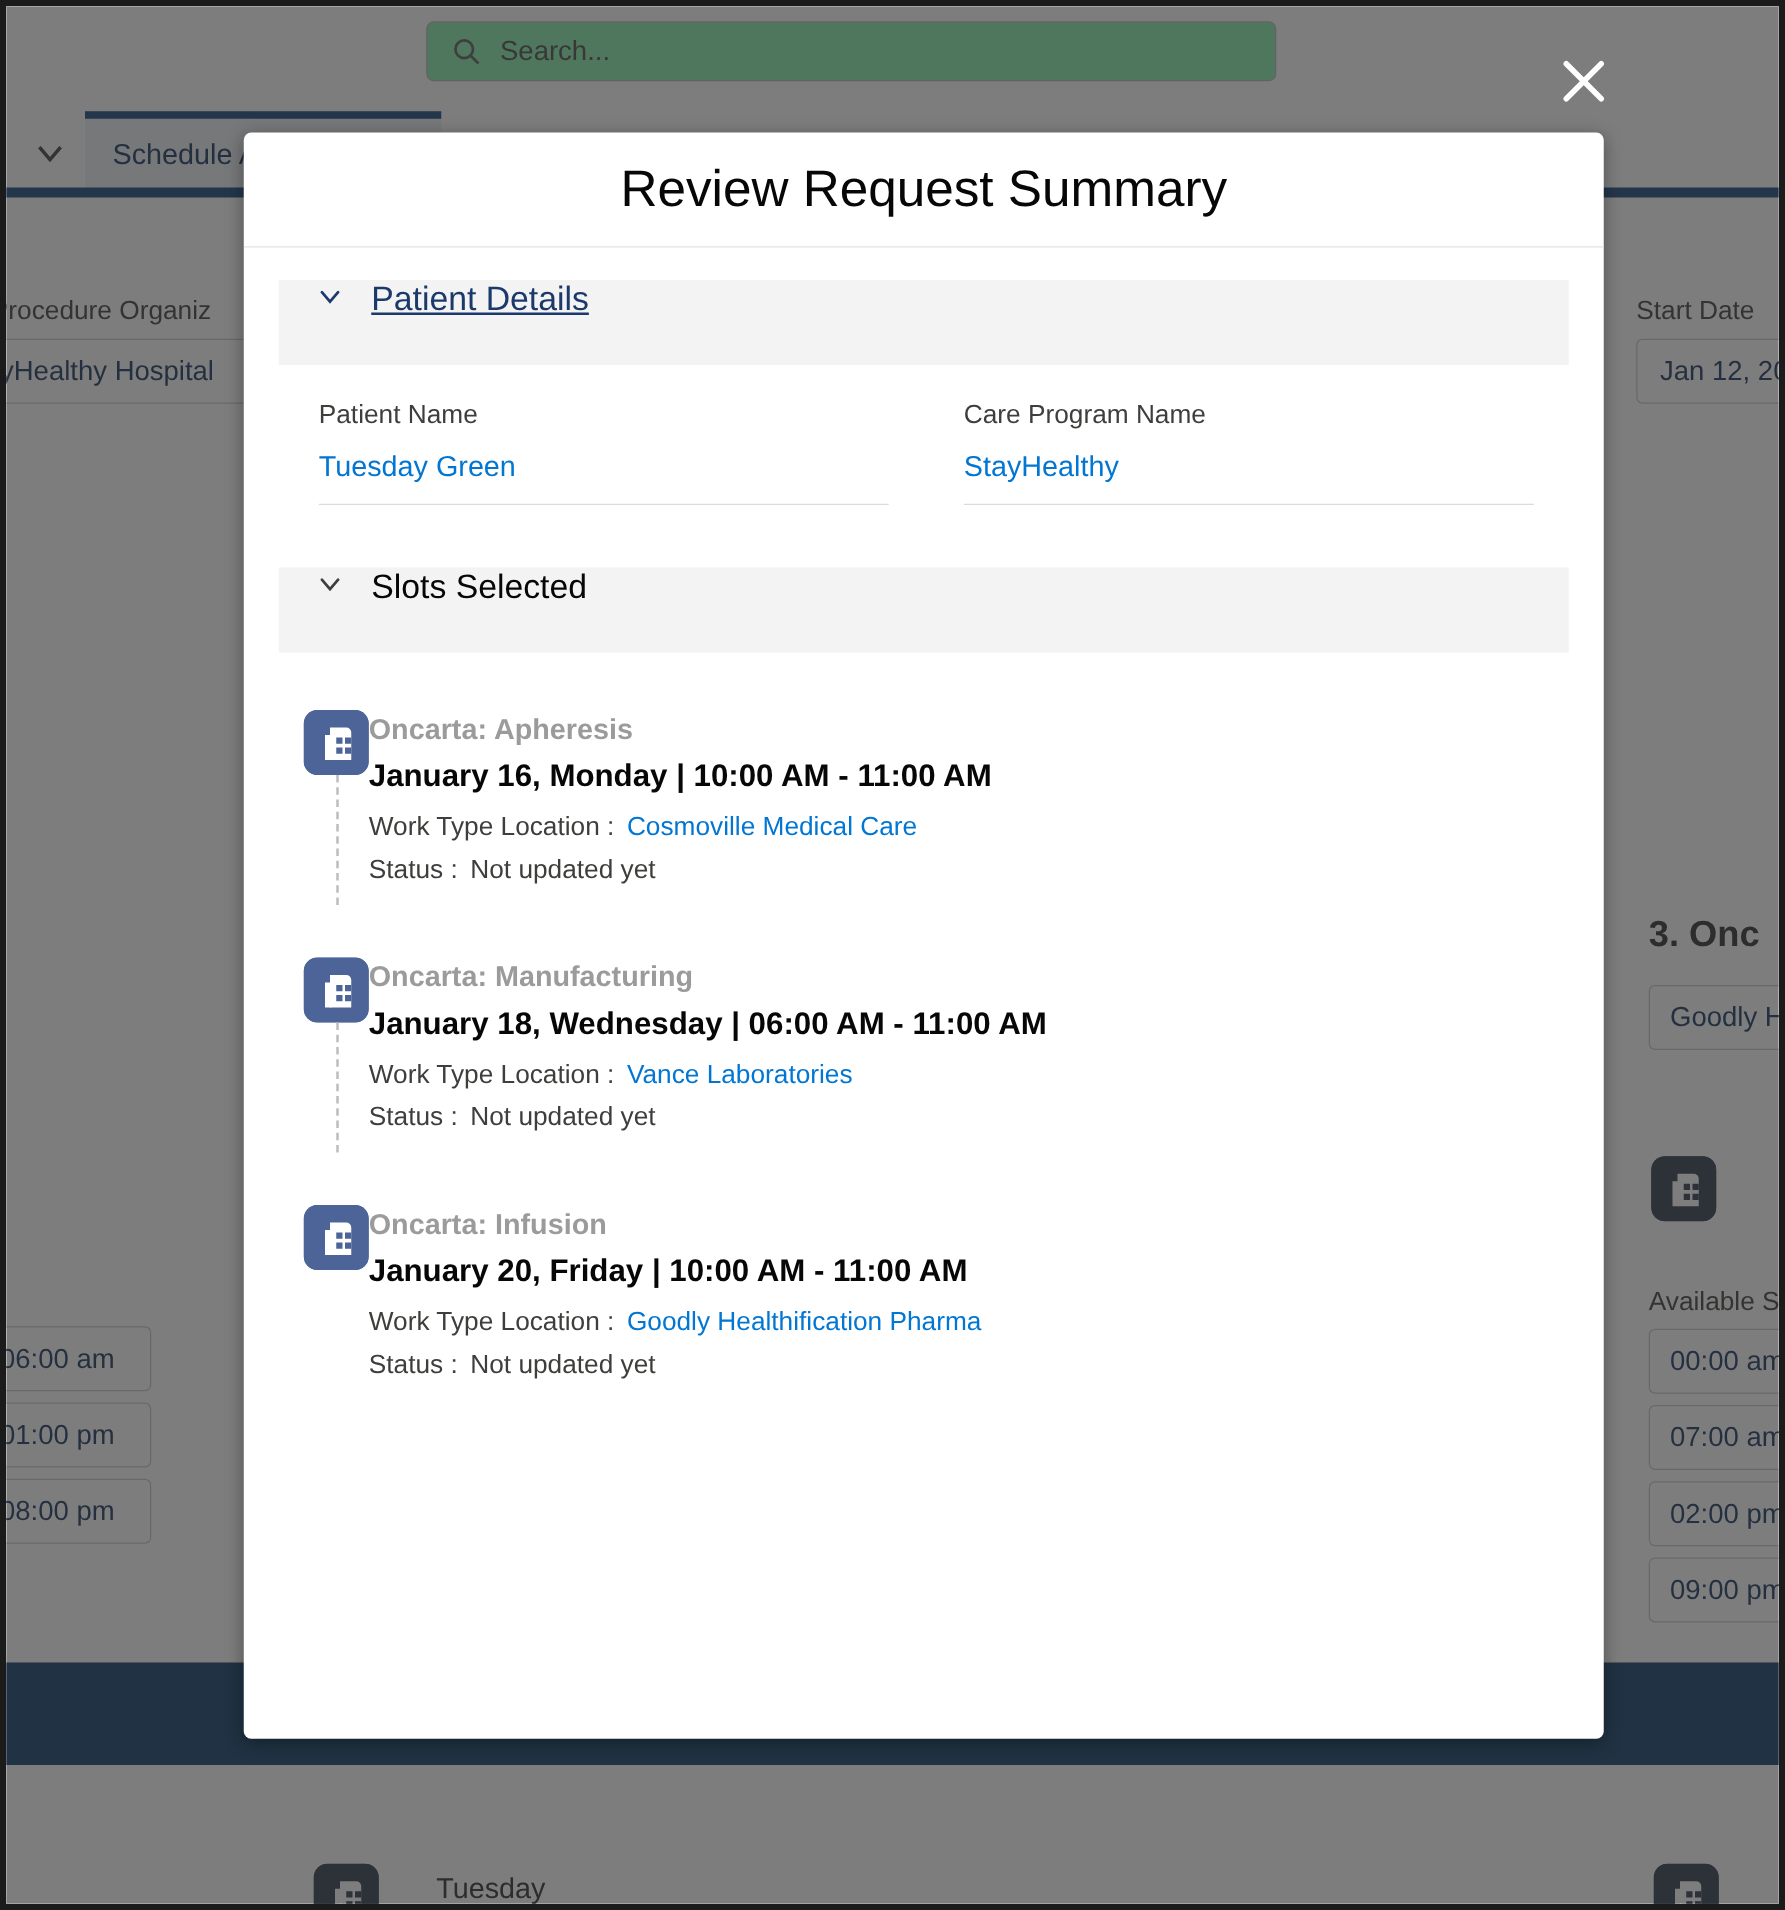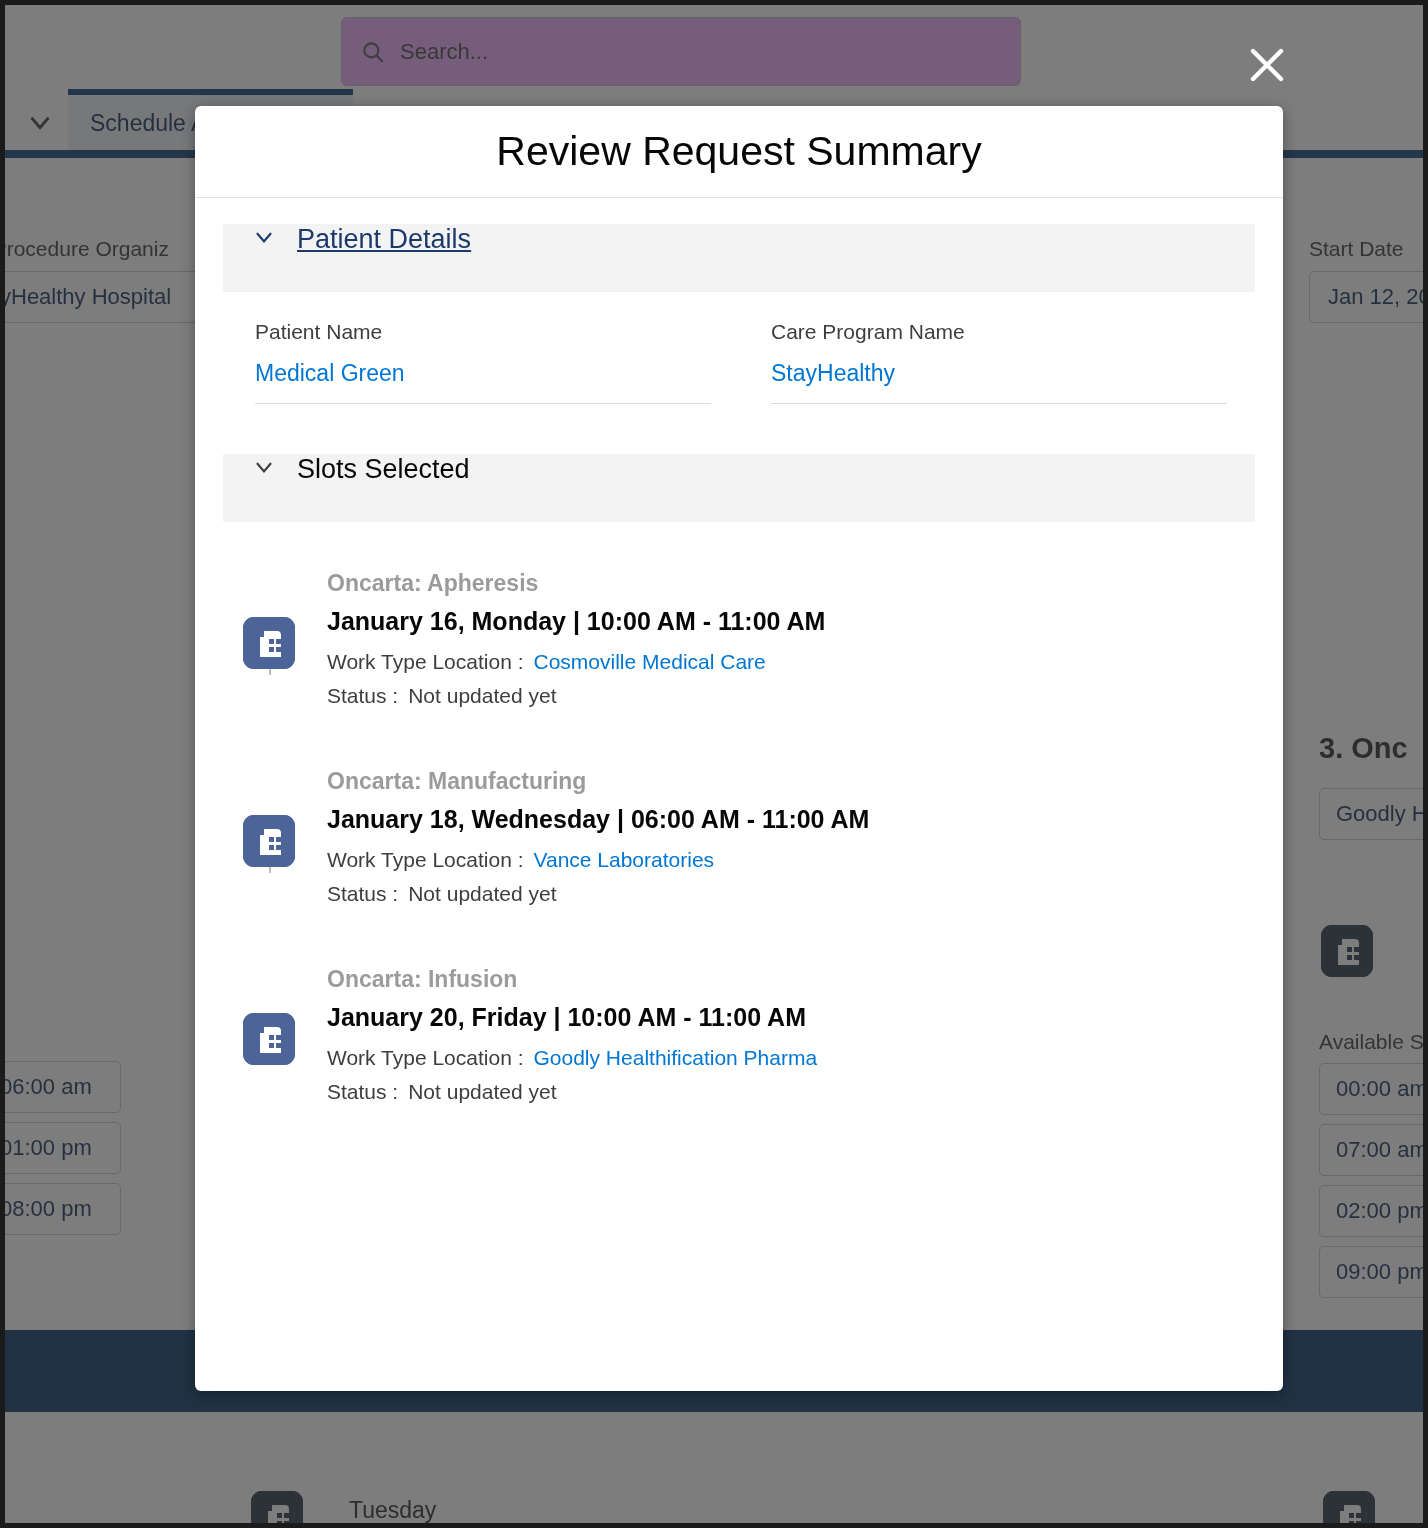--- a/index.html
+++ b/index.html
@@ -33,24 +33,24 @@
     position: absolute;
     inset: 0;
   }
 
   
   .search-wrap {
     position: absolute;
     left: 336px;
     top: 12px;
     width: 680px;
-    height: 69px;
+    height: 48px;
     border: 1px solid #b9b9b9;
     border-radius: 6px;
-    background: #f0abfc;
+    background: #86efac;
     display: flex;
     align-items: center;
     padding: 0 18px;
     gap: 14px;
   }
   .search-icon svg { display:block; }
   .search-placeholder {
     font-size: 22px;
     color: #4a4a4a;
   }
@@ -261,24 +261,22 @@
   .slots-head-wrap { margin-top: 50px; }
 
   
   .timeline {
     position: relative;
     padding-top: 46px;
   }
   .slot-row {
     position: relative;
     display: flex;
-    gap: 32px;
     padding-left: 20px;
     padding-bottom: 48px;
-    align-items: center;
   }
   .slot-icon-col {
     position: relative;
     flex: 0 0 52px;
     width: 52px;
   }
   .slot-line {
     position: absolute;
     left: 26px;
     top: 52px;
@@ -467,21 +465,21 @@
           <svg width="26" height="26" viewBox="0 0 24 24" fill="none" stroke="#1b3a6b" stroke-width="2" stroke-linecap="round">
             <polyline points="6,9 12,16 18,9"></polyline>
           </svg>
         </span>
         <span class="section-title linked">Patient Details</span>
       </div>
 
       <div class="pd-grid">
         <div class="pd-col">
           <div class="pd-label">Patient Name</div>
-          <div class="pd-value">Medical Green</div>
+          <div class="pd-value">Tuesday Green</div>
         </div>
         <div class="pd-col">
           <div class="pd-label">Care Program Name</div>
           <div class="pd-value">StayHealthy</div>
         </div>
       </div>
 
       <div class="slots-head-wrap">
         <div class="section-head">
           <span class="chev">

